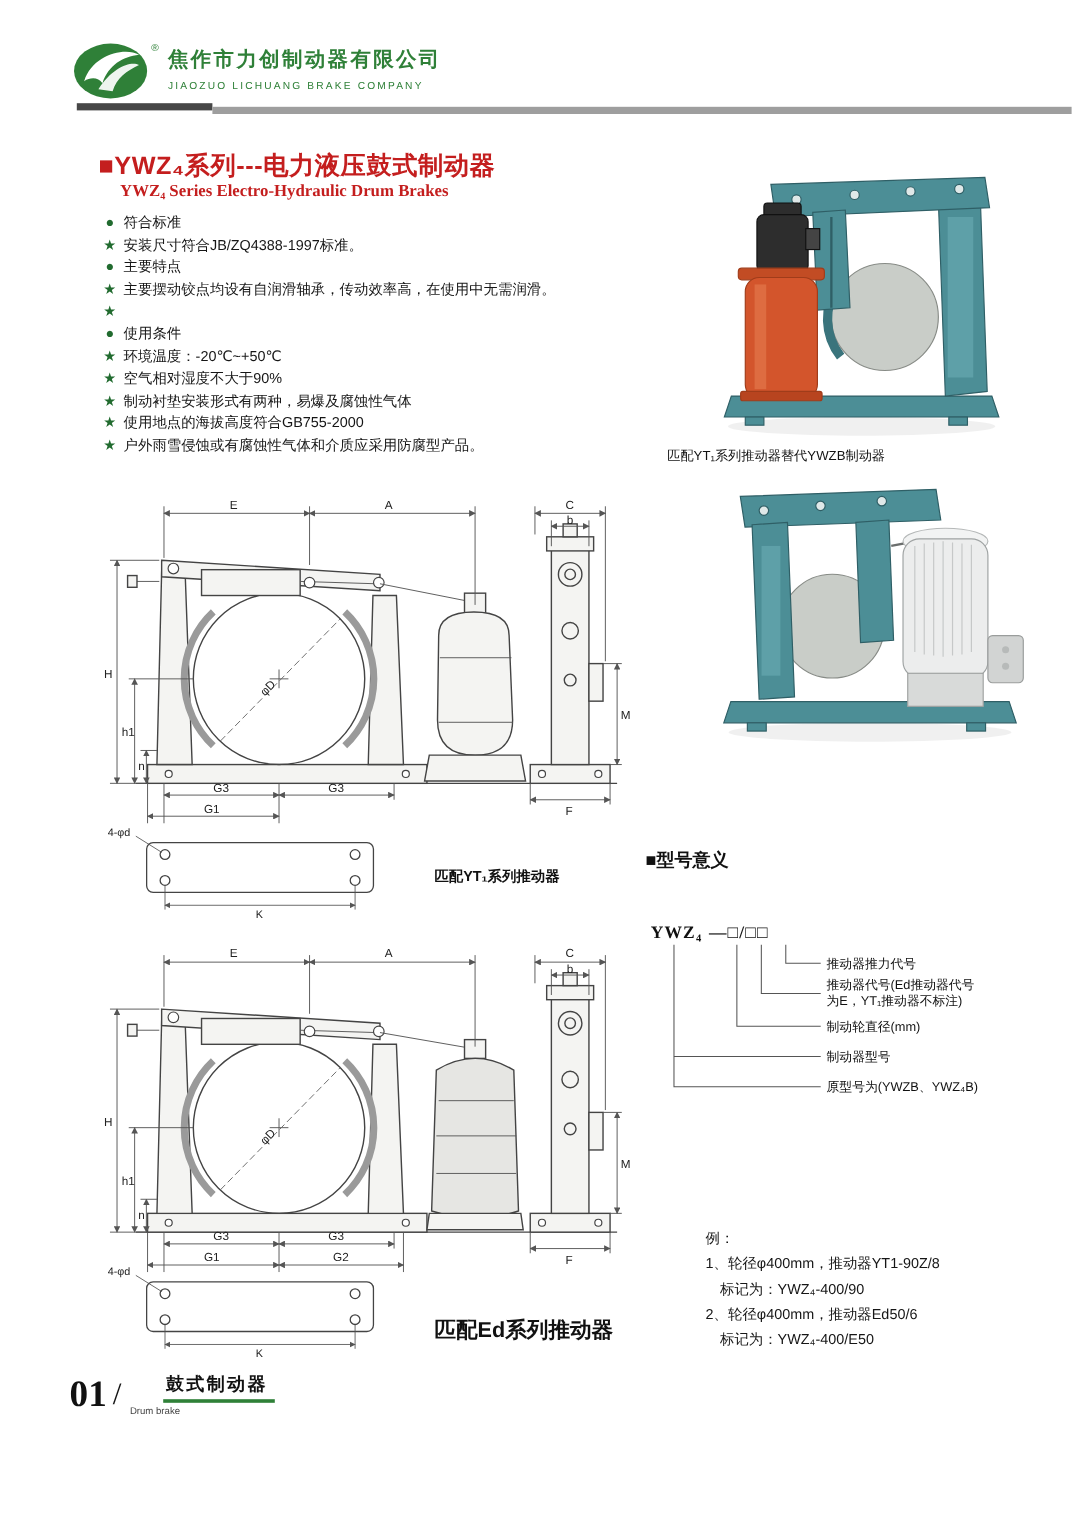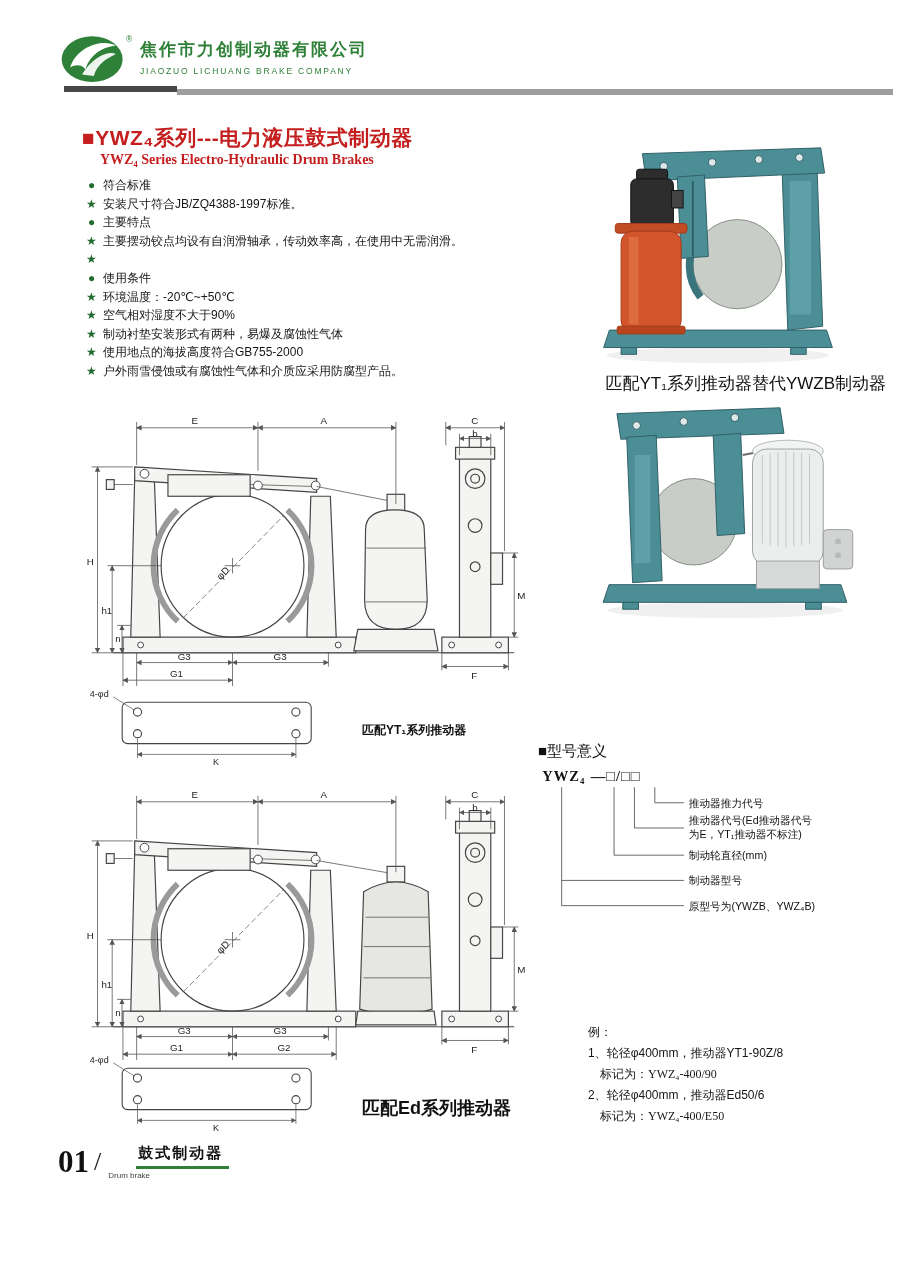--- a/index.html
+++ b/index.html
@@ -19,39 +19,39 @@
   .title-en { position:absolute; left:100px; top:152px; font-size:14px; font-weight:bold; color:#c41e1e; font-family:"Liberation Serif","DejaVu Serif",serif; }
 
   
   .features { position:absolute; left:84px; top:176px; width:490px; }
   .feat-row { display:flex; gap:4px; line-height:18.6px; font-size:12px; color:#161616; }
   .feat-b { color:#216b2f; width:15px; flex:0 0 15px; text-align:center; }
 
   
   .photo1 { position:absolute; left:592px; top:140px; }
   .photo2 { position:absolute; left:586px; top:396px; }
-  .photo-cap { position:absolute; width:330px; text-align:right; font-size:17px; color:#111; }
+  .photo-cap { position:absolute; width:330px; text-align:left; font-size:11px; color:#111; }
   .cap-p1 { left:556px; top:372px; }
   .cap-p2 { left:552px; top:628px; }
 
   
   .draw1 { position:absolute; left:76px; top:406px; }
   .draw2 { position:absolute; left:76px; top:780px; }
   .pat1 { position:absolute; left:88px; top:686px; }
   .pat2 { position:absolute; left:88px; top:1052px; }
   .cap-d1 { position:absolute; left:362px; top:722px; font-size:12px; font-weight:600; color:#111; }
   .cap-d2 { position:absolute; left:362px; top:1096px; font-size:18px; font-weight:bold; color:#111; }
 
   
-  .model-title { position:absolute; left:538px; top:742px; font-size:15px; font-weight:normal; color:#111; }
+  .model-title { position:absolute; left:538px; top:708px; font-size:15px; font-weight:bold; color:#111; }
   .model-diagram { position:absolute; left:540px; top:762px; }
 
   
   .example { position:absolute; left:588px; top:1022px; font-size:12px; color:#161616; line-height:21px; }
-  .example .indent { padding-left:12px;font-family:Liberation Serif, serif; }
+  .example .indent { padding-left:12px; }
 
   
   .footer { position:absolute; left:58px; top:1144px; display:flex; align-items:center; gap:5px; }
   .page-num { font-family:"Liberation Serif","DejaVu Serif",serif; font-size:31px; font-weight:bold; color:#111; line-height:30px; }
   .page-slash { font-family:"Liberation Serif","DejaVu Serif",serif; font-size:26px; color:#111; line-height:30px; }
   .footer-labels { display:flex; flex-direction:column; }
   .footer-cn { font-size:15px; font-weight:bold; color:#111; letter-spacing:2px; padding:0 6px 3px 2px; border-bottom:3px solid #2f8038;margin-left:30px; }
   .footer-en { font-size:8px; color:#444; margin-top:2px; padding-left:2px; }
 
   

